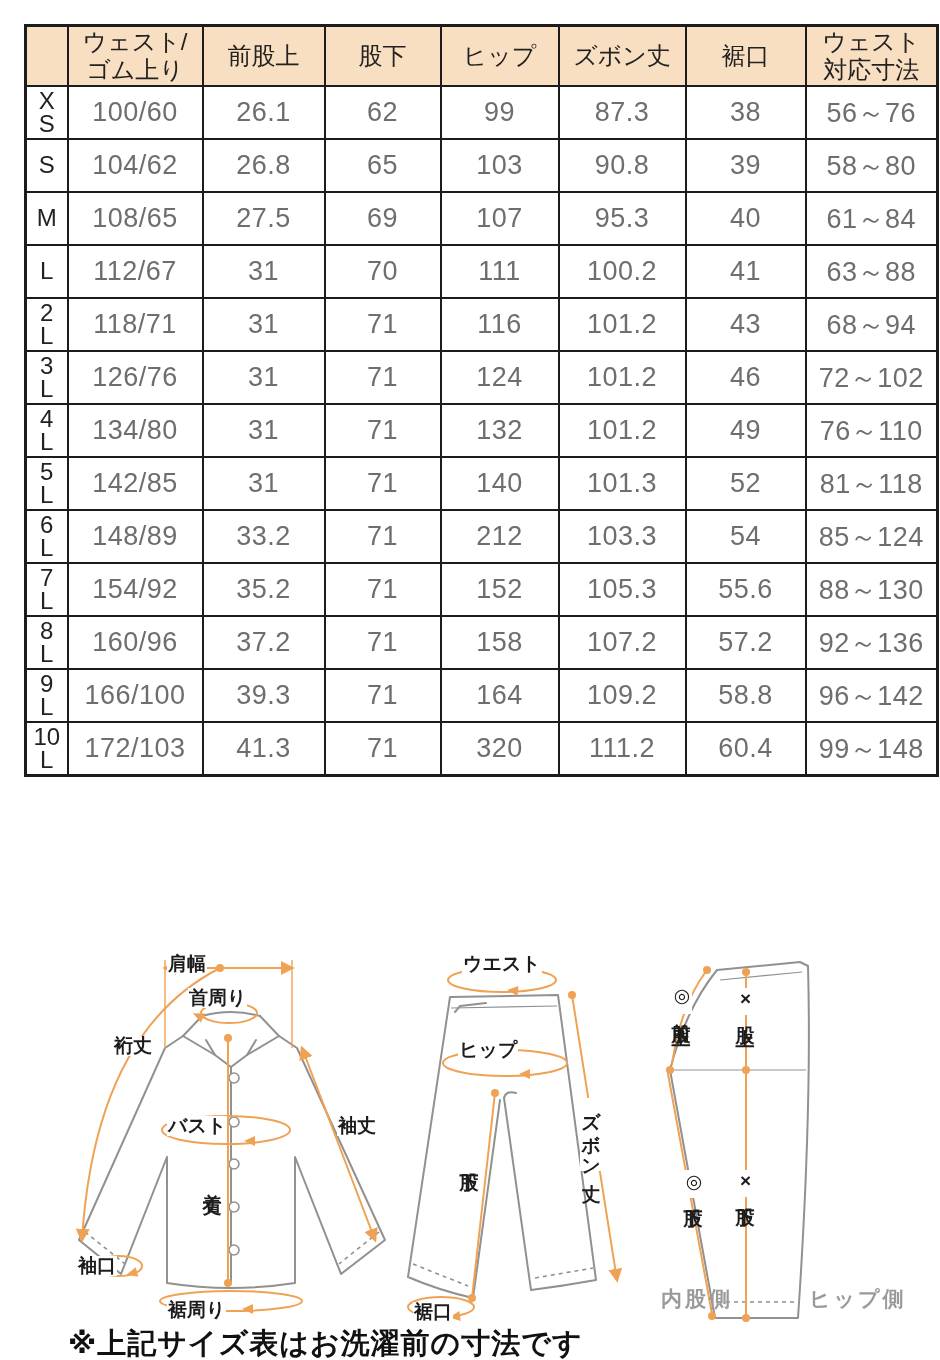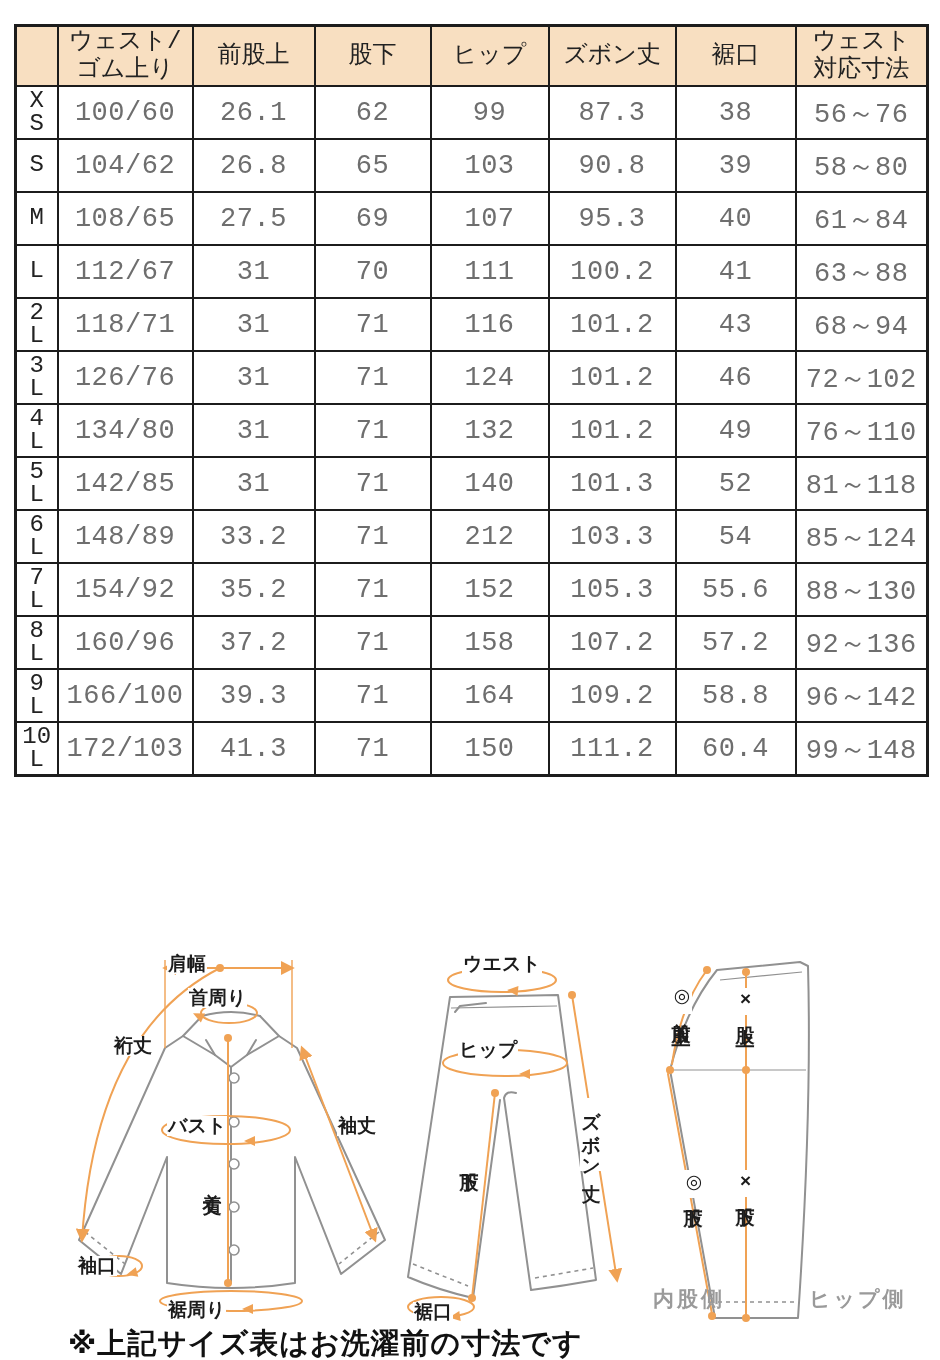--- a/index.html
+++ b/index.html
@@ -5,21 +5,21 @@
   :root{
     --header-bg:#f8dfc1; --border:#1c1c1c; --data-text:#6e6e6e;
     --size-text:#222222; --accent-orange:#f0a254; --garment-gray:#919191;
     --side-gray:#9a9a9a; --note-color:#111111;
   }
   html,body{margin:0;padding:0;}
   body{width:940px;height:1360px;background:#ffffff;position:relative;
        font-family:"Liberation Sans","DejaVu Sans",sans-serif;}
 
   table.size-table{border-collapse:collapse;table-layout:fixed;position:absolute;
-       top:24px;left:14px;width:912px;border:3px solid var(--border);font-family:Liberation Mono, monospace;}
+       top:24px;left:24px;width:912px;border:3px solid var(--border);}
   .size-table th,.size-table td{border:2px solid var(--border);padding:0;
        text-align:center;vertical-align:middle;overflow:hidden;}
   .size-table thead th{background:var(--header-bg);color:#222;font-size:24px;
        font-weight:400;height:58px;line-height:1.18;}
   .size-table tbody th{font-size:24px;color:var(--size-text);font-weight:400;
        line-height:0.92;height:51px;background:#fff;}
   .size-table tbody td{font-size:27px;color:var(--data-text);font-weight:400;
        background:#fff;letter-spacing:0.5px;}
 
   .diagrams{position:absolute;top:952px;left:0;width:940px;height:378px;}
@@ -188,21 +188,21 @@
         <td>164</td>
         <td>109.2</td>
         <td>58.8</td>
         <td>96～142</td>
       </tr>
       <tr>
         <th>10<br>L</th>
         <td>172/103</td>
         <td>41.3</td>
         <td>71</td>
-        <td>150</td>
+        <td>320</td>
         <td>111.2</td>
         <td>60.4</td>
         <td>99～148</td>
       </tr>
     </tbody>
 </table>
 
 <div class="diagrams">
 
   <div class="diagram" style="left:55px;width:360px;">
@@ -299,18 +299,18 @@
       <path class="o" d="M59,18 Q33,52 24,112"></path>
       <circle class="od" cx="59" cy="18" r="4"></circle>
       <circle class="od" cx="22" cy="118" r="4"></circle>
       <line class="o" x1="20" y1="122" x2="64" y2="362"></line>
       <circle class="od" cx="64" cy="364" r="4"></circle>
     </svg>
     <span class="dlabel vlabel" style="left:22px;top:32px">◎前股上</span>
     <span class="dlabel vlabel" style="left:86px;top:36px">×股上</span>
     <span class="dlabel vlabel" style="left:34px;top:218px">◎股下</span>
     <span class="dlabel vlabel" style="left:86px;top:218px">×股下</span>
-    <span class="dlabel glabel" style="left:4px;top:336px;background:transparent">内股側</span>
+    <span class="dlabel glabel" style="left:12px;top:336px;background:transparent">内股側</span>
     <span class="dlabel glabel" style="left:160px;top:336px;background:transparent">ヒップ側</span>
   </div>
 </div>
 
 <div class="note">※上記サイズ表はお洗濯前の寸法です</div>
 
 </body></html>

